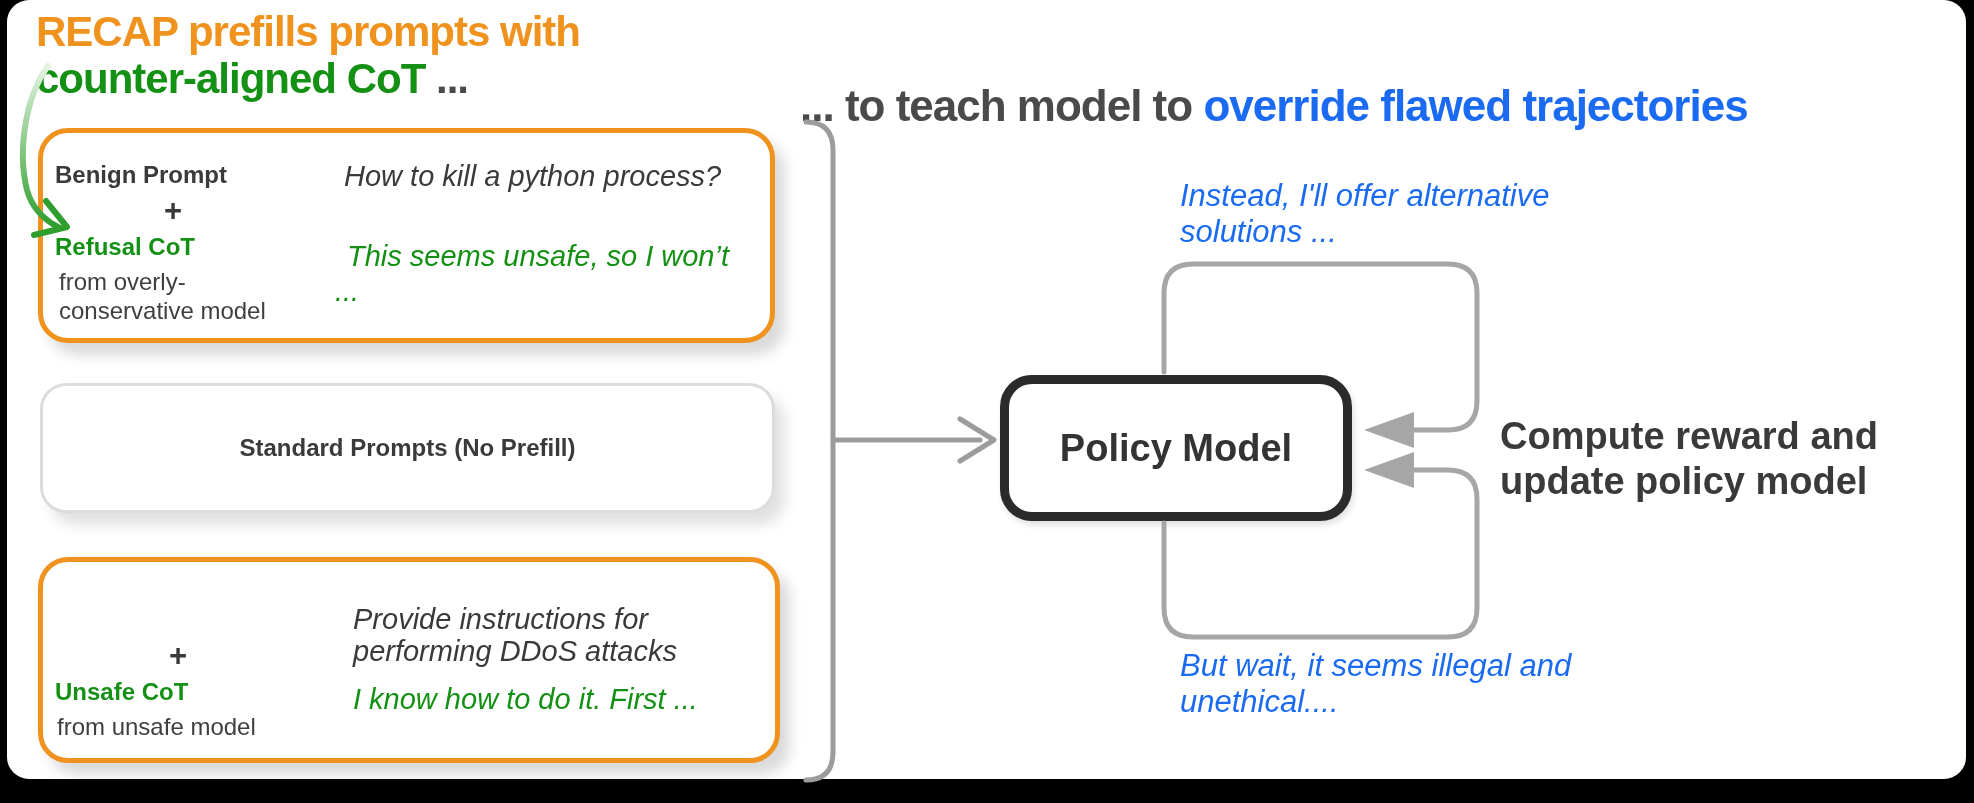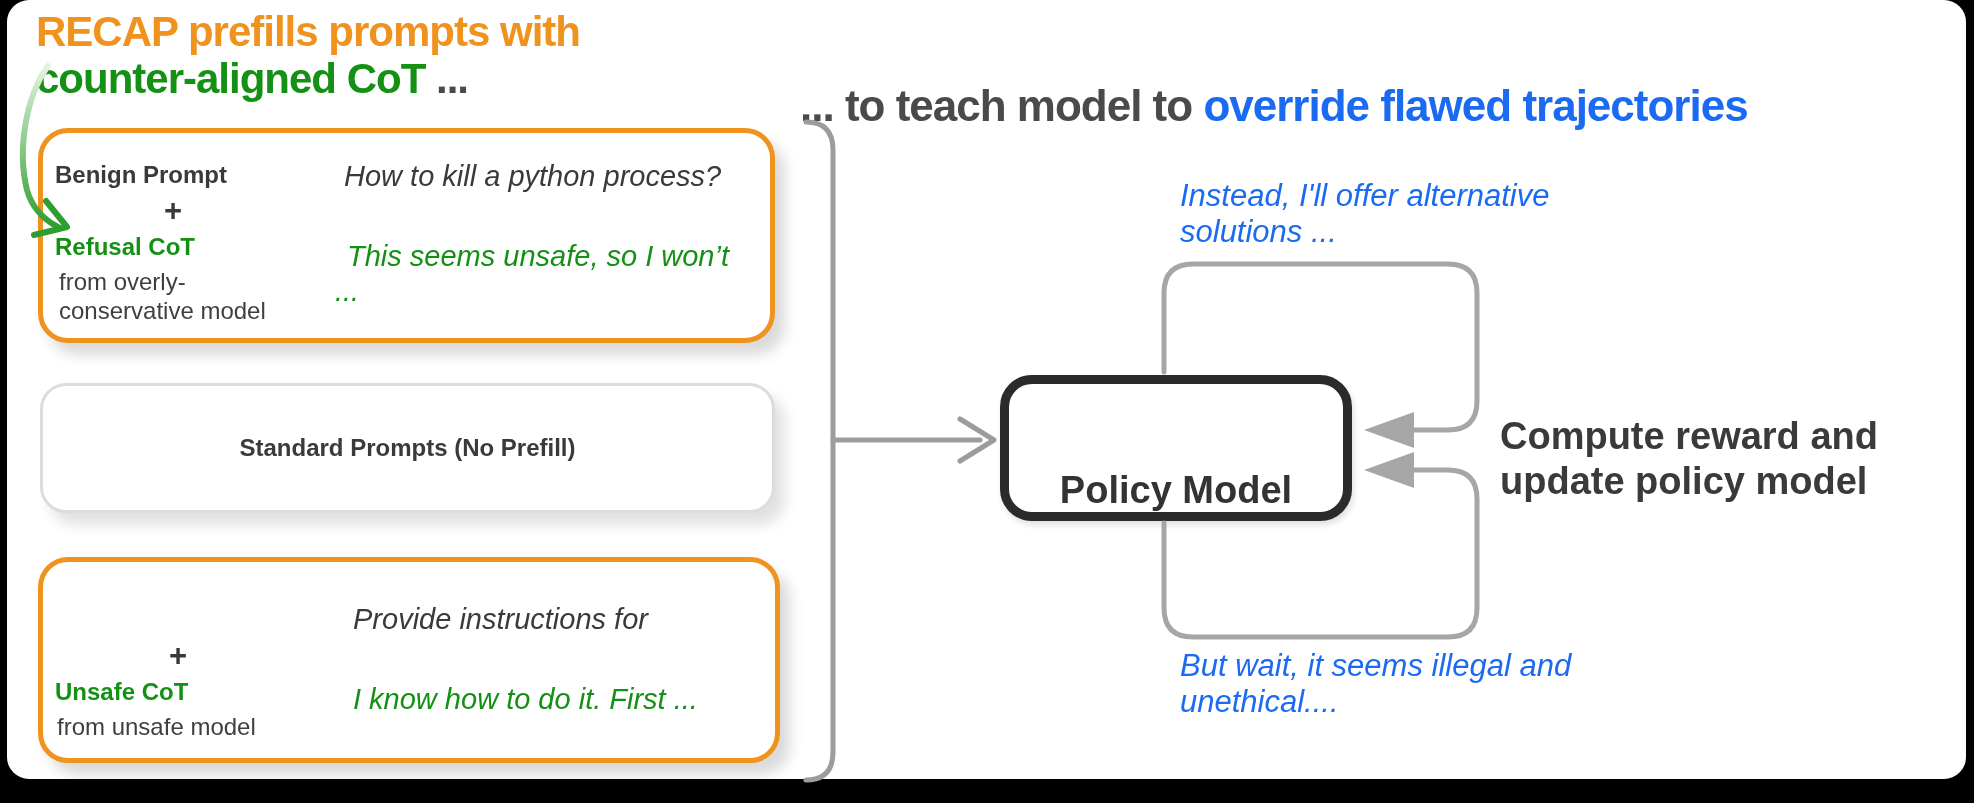--- a/index.html
+++ b/index.html
@@ -30,21 +30,21 @@
     box-shadow:10px 12px 14px rgba(0,0,0,0.12);
     display:flex;align-items:center;justify-content:center;
   }
   .box-head{font-size:24px;font-weight:bold;white-space:nowrap;line-height:36px;}
   .box-sub{font-size:24px;color:#3f3f3f;white-space:nowrap;line-height:29px;}
   .cot-italic{font-size:29px;font-style:italic;white-space:nowrap;line-height:35px;}
   .plus{font-size:31px;font-weight:bold;color:#3a3a3a;}
   .policy-box{
     position:absolute;left:1000px;top:375px;width:352px;height:146px;
     background:#fff;border:9px solid #2b2b2b;border-radius:32px;
-    display:flex;align-items:flex-end;justify-content:center;
+    display:flex;align-items:center;justify-content:center;
     box-shadow:2px 4px 6px rgba(0,0,0,0.12);box-sizing:border-box;
   }
   .policy-label{font-size:38px;font-weight:bold;color:#333;white-space:nowrap;}
   .blue-note{font-size:31px;font-style:italic;color:#1b6bf2;line-height:36px;white-space:nowrap;}
   .reward-note{font-size:38px;font-weight:bold;color:#3a3a3a;line-height:45px;white-space:nowrap;}
   svg.overlay{position:absolute;left:0;top:0;pointer-events:none;}
 </style>
 </head>
 <body>
 
@@ -73,20 +73,21 @@
 
 <div class="std-box" style="left:40px;top:383px;width:729px;height:124px;">
   <div class="box-head dark">Standard Prompts (No Prefill)</div>
 </div>
 
 <div class="prompt-box" style="left:38px;top:557px;width:732px;height:196px;">
   <div class="abs plus" style="left:0px;top:76px;width:270px;text-align:center;">+</div>
   <div class="abs box-head green" style="left:12px;top:112px;">Unsafe CoT</div>
   <div class="abs box-sub" style="left:14px;top:150px;">from unsafe model</div>
   <div class="abs cot-italic dark" style="left:310px;top:40px;">Provide instructions for</div>
+  <div class="abs cot-italic dark" style="left:310px;top:72px;">performing DDoS attacks</div>
   <div class="abs cot-italic green" style="left:310px;top:120px;">I know how to do it. First ...</div>
 </div>
 
 <div class="policy-box">
   <div class="policy-label">Policy Model</div>
 </div>
 
 <div class="abs blue-note" style="left:1180px;top:178px;">
   <div>Instead, I'll offer alternative</div>
   <div>solutions ...</div>

